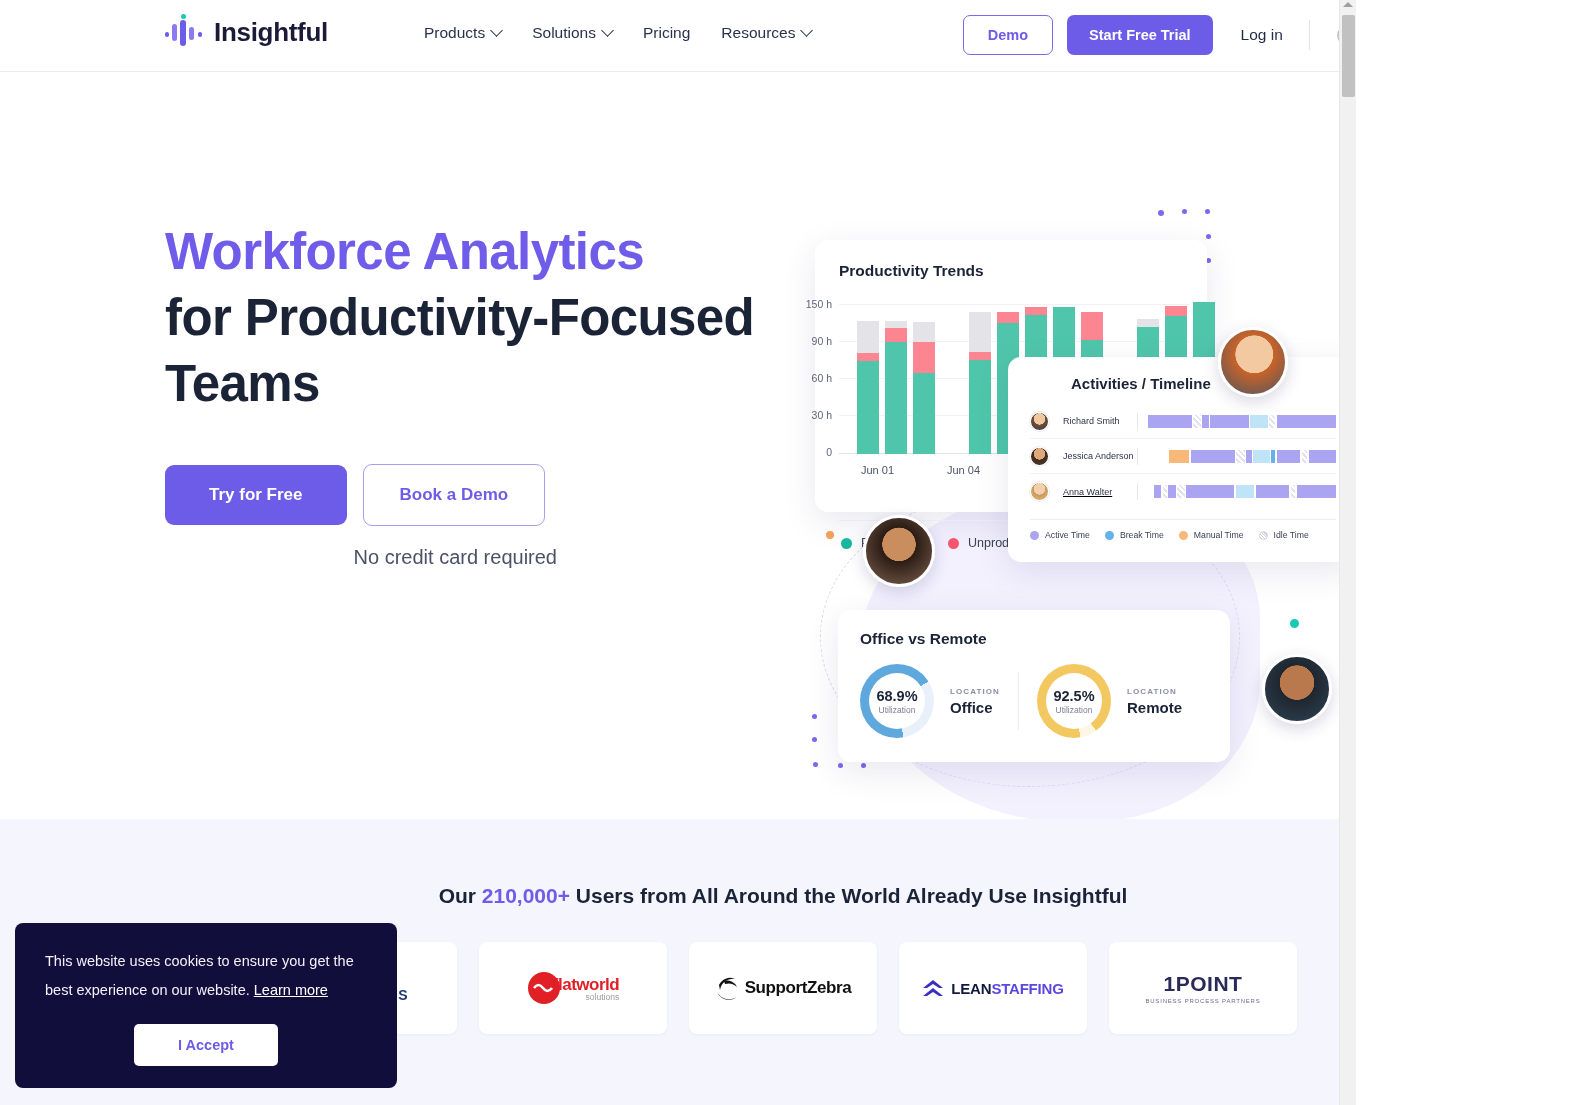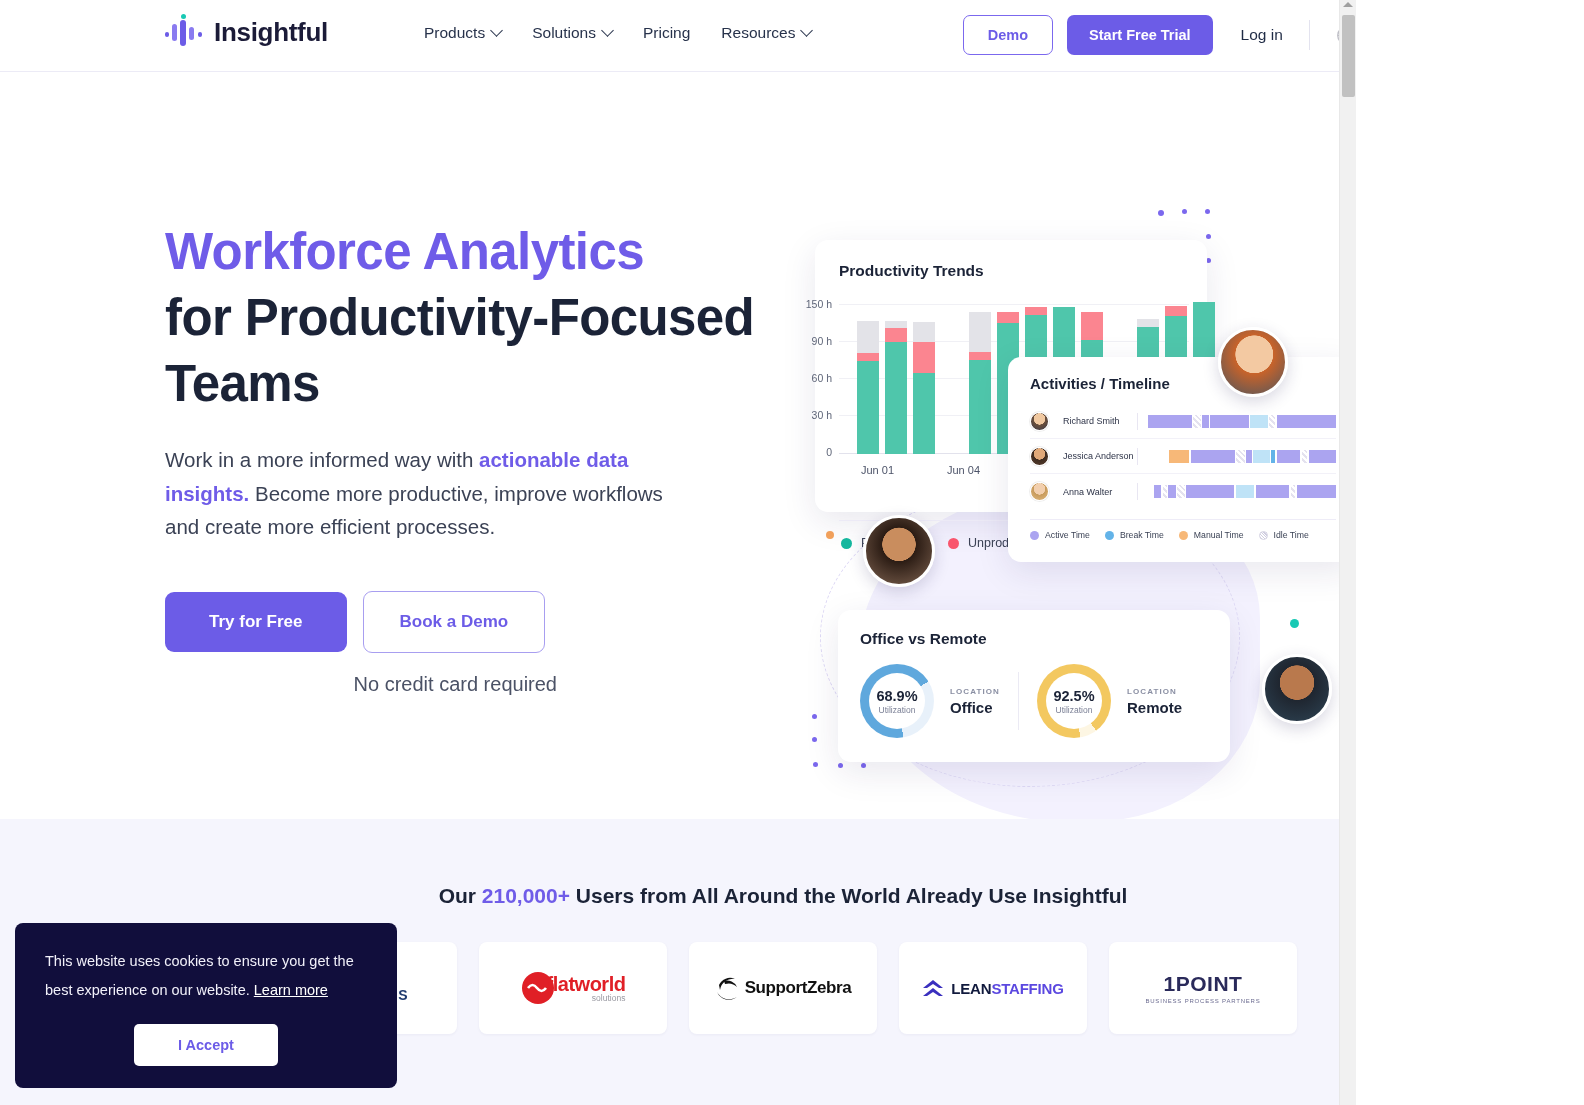--- a/index.html
+++ b/index.html
@@ -110,23 +110,23 @@
   .seg-prod { background: #4fc6ab; }
   .bar-gap { width: 22px; }
   .x-tick { position: absolute; font-size: 11px; color: #4d5469; top: 160px; }
   .legend-div { position: absolute; left: 0; top: 216px; width: 348px; height: 1px; background: #eceaf6; }
   .legend { position: absolute; top: 232px; left: 2px; display: flex; gap: 28px; align-items: center; }
   .legend-item { display: flex; align-items: center; gap: 9px; font-size: 12.5px; color: #3b4255; }
   .dot { width: 11px; height: 11px; border-radius: 50%; }
 
   
   .card-timeline { left: 208px; top: 165px; width: 348px; height: 205px; padding: 18px 20px 0 22px; }
-  .tl-title { font-size: 15px; font-weight: 700; color: #1b2337; }
+  .tl-title { font-size: 15px; font-weight: 700; color: #1b2337; margin-left: 41px; }
   .tl-row { display: flex; align-items: center; height: 35px; border-bottom: 1px solid #f2f1f8; }
-  .tl-row:last-of-type { border-bottom: none; }
+  .tl-row:last-of-type { border-bottom: none; text-decoration: underline; }
   .avatar-sm { width: 19px; height: 19px; border-radius: 50%; flex: none; border: 1.5px solid #fff; box-shadow: 0 0 0 1px #eee; }
   .tl-name { font-size: 9px; color: #2d3347; margin-left: 14px; width: 74px; }
   .tl-sep { width: 1px; height: 17px; background: #e8e6f2; }
   .tl-bar { margin-left: 10px; height: 13px; display: flex; gap: 1.5px; flex: 1; }
   .s-active { background: #aba4f0; }
   .s-break { background: #bfe3f7; }
   .s-break-d { background: #63b3e8; }
   .s-manual { background: #f7b878; }
   .s-idle { background: repeating-linear-gradient(45deg,#fff,#fff 2px,#e4e2ef 2px,#e4e2ef 4px); }
   .tl-legend-div { margin-top: 10px; height: 1px; background: #eeecf7; }
@@ -227,23 +227,20 @@
       </span>
     </div>
   </div>
 
   <div class="hero">
     <div class="hero-left">
       <h1 class="hero-title">
         <span class="accent">Workforce Analytics</span><br>
         <span>for Productivity-Focused Teams</span>
       </h1>
-      <p class="hero-sub">
-        <span>Work in a more informed way with </span><b>actionable data insights.</b><span> Become more productive, improve workflows and create more efficient processes.</span>
-      </p>
       <div class="cta-row">
         <button class="btn-try">Try for Free</button>
         <button class="btn-book">Book a Demo</button>
       </div>
       <div class="no-cc">No credit card required</div>
     </div>
 
     <div class="hero-art">
       <div class="blob"></div>
       <div class="dashline" style="left:20px; top:295px; width:420px; height:300px;"></div>
@@ -465,21 +462,21 @@
         </div>
       </div>
 
       <div class="logo-card">
         <div style="display:flex; align-items:center;">
           <svg width="34" height="34" viewBox="0 0 34 34">
             <circle cx="17" cy="17" r="16" fill="#e01f26"></circle>
             <path d="M7 17 q4.5 -6 9 0 t9 0 q-4.5 6 -9 0 t-9 0" fill="none" stroke="#fff" stroke-width="2.6"></path>
           </svg>
           <div style="margin-left:-8px;">
-            <div style="font-size:20px; font-weight:700; color:#e01f26; letter-spacing:-0.5px;">flatworld</div>
+            <div style="font-size:17px; font-weight:700; color:#e01f26; letter-spacing:-0.5px;">flatworld</div>
             <div style="font-size:8.5px; color:#9a9aa2; text-align:right; margin-top:-3px;">solutions</div>
           </div>
         </div>
       </div>
 
       <div class="logo-card">
         <div style="display:flex; align-items:center; gap:4px;">
           <svg width="26" height="26" viewBox="0 0 26 26">
             <path d="M2 17 A13 13 0 0 0 22 22 A14 14 0 0 1 2 17 Z" fill="#111"></path>
             <path d="M4 10 A12 12 0 0 1 20 4 A13 13 0 0 0 5 15 Z" fill="#111"></path>

